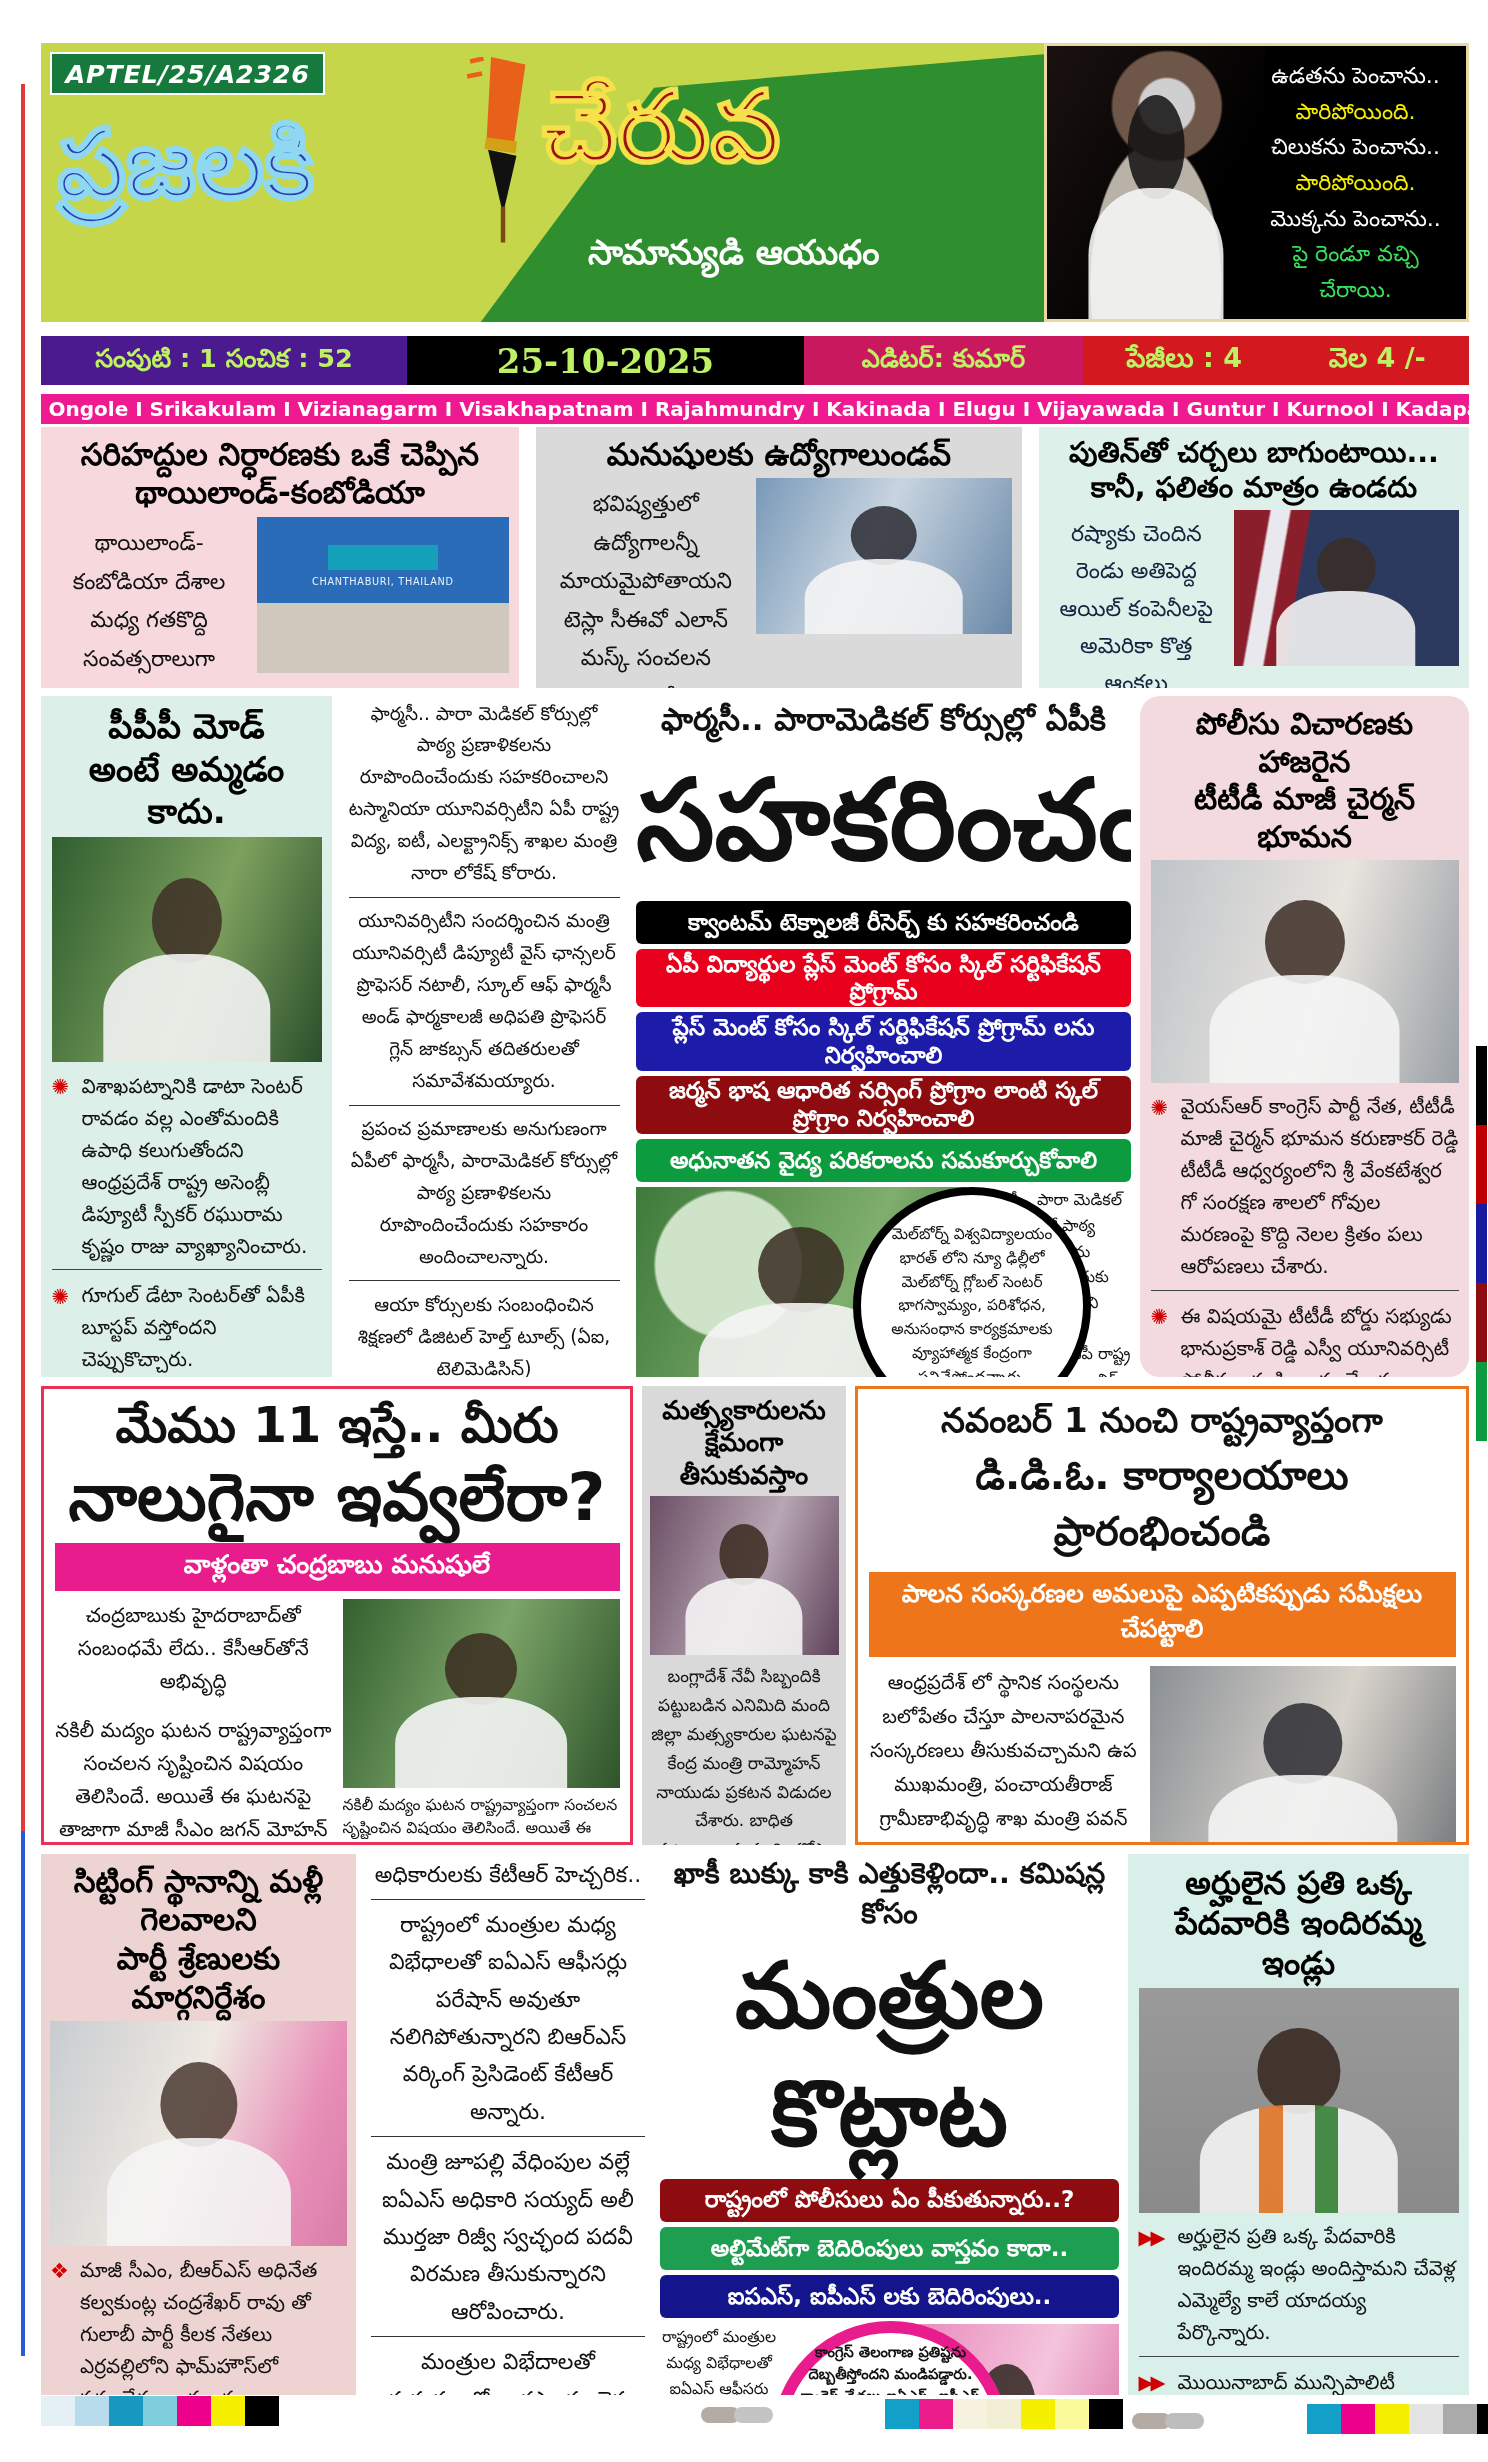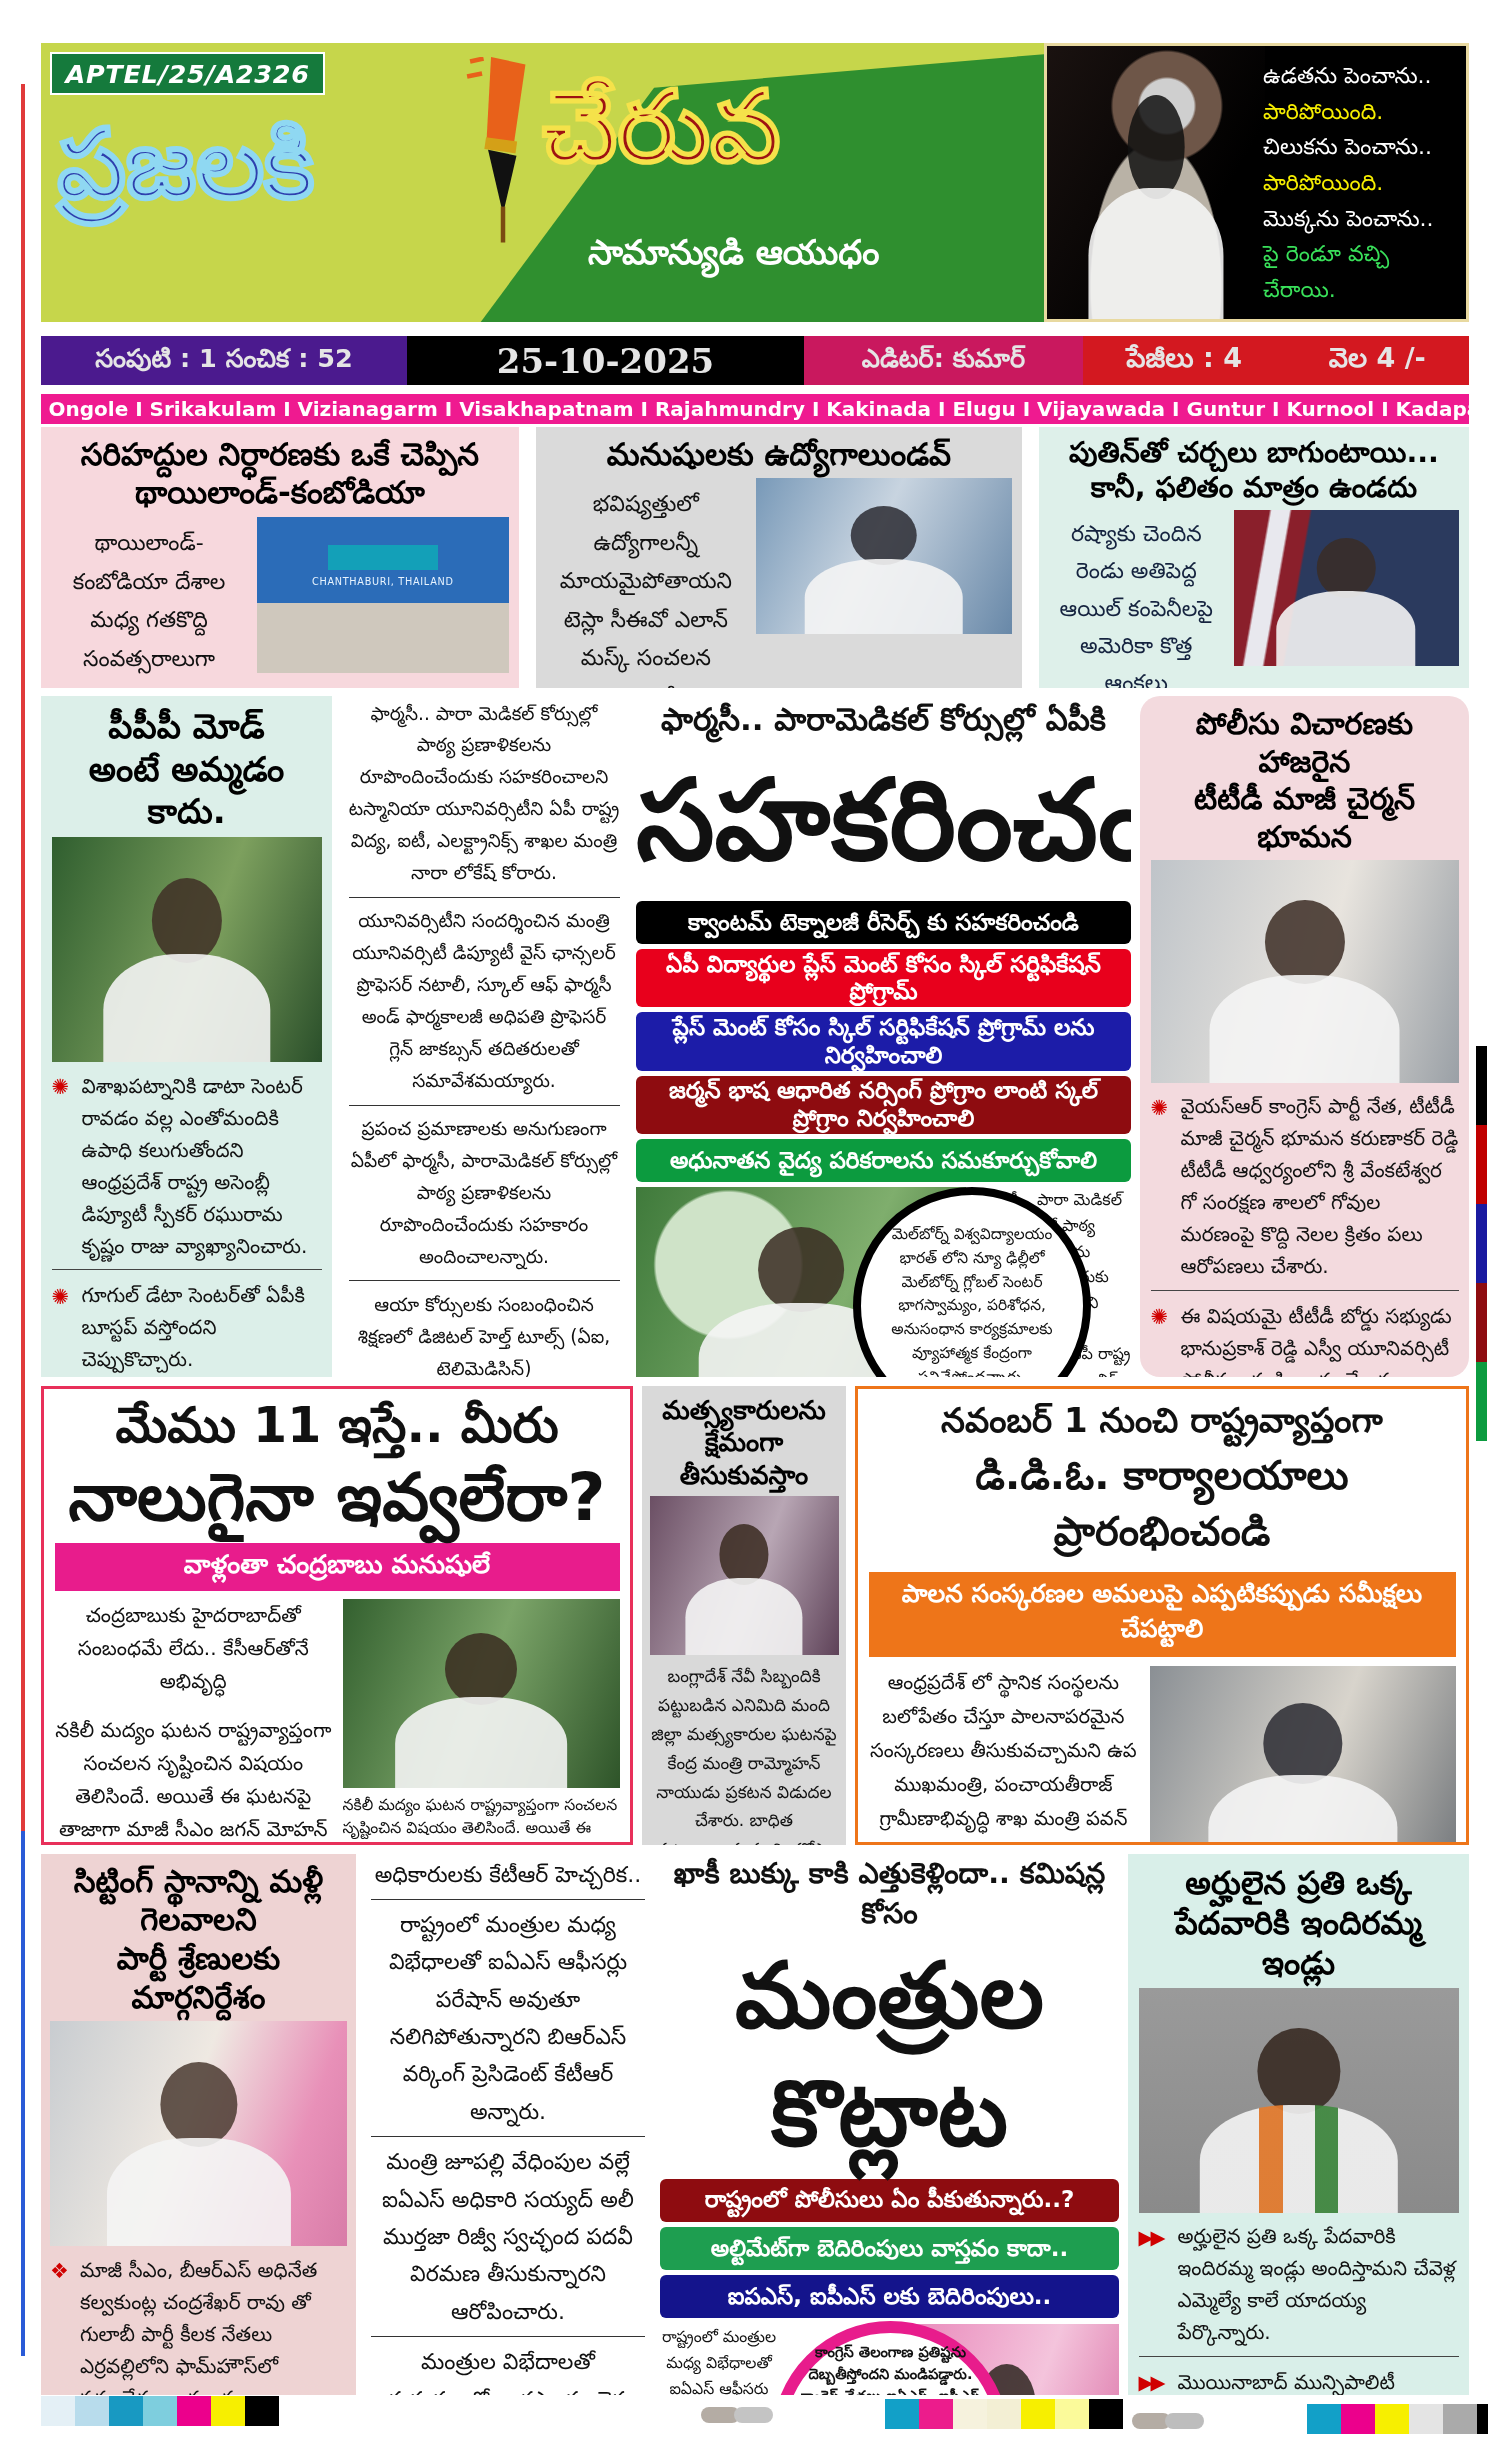--- a/index.html
+++ b/index.html
@@ -23,28 +23,28 @@
      -webkit-text-stroke:3px #8fd8f2;line-height:1;}
   .title-accent{position:absolute;left:501px;top:34px;font-size:99px;font-weight:900;color:#9e1212;
      -webkit-text-stroke:2.2px #f5e24a;line-height:1;}
   .mast-subtitle{position:absolute;left:547px;top:189px;font-size:34px;color:#ffffff;font-weight:bold;}
   .pen-icon{position:absolute;left:420px;top:13.5px;width:90px;height:187px;}
   .mast-quote{position:relative;flex:1;background:#000;border:3px solid #e8d9a0;box-sizing:border-box;overflow:hidden;}
   .kalam-photo{position:absolute;left:0;top:0;width:52%;height:100%;
      background:radial-gradient(circle at 55% 22%,#cfcfcf 0 11%,#6e5648 12% 22%,transparent 23%),
                 radial-gradient(ellipse at 50% 88%,#b9b2a6 0 42%,transparent 43%),
                 linear-gradient(120deg,#1a1210,#000 70%);}
-  .quote-col{position:absolute;right:6px;top:12px;width:47%;text-align:left;line-height:1.62;}
+  .quote-col{position:absolute;right:12px;top:12px;width:47%;text-align:center;line-height:1.62;}
   .quote-col div{font-size:22px;}
   .q-white{color:#ffffff;} .q-yellow{color:#f7ef00;} .q-green{color:#39e05a;}
   .q-attr{font-size:14.2px;color:#e8e8e8;margin-top:7.5px;}
 
   
   .infobar{position:absolute;top:336px;left:41px;right:19px;height:49px;display:flex;}
-  .ib{display:flex;align-items:center;justify-content:center;color:#e5e5e5;font-weight:bold;}
+  .ib{display:flex;align-items:center;justify-content:center;color:#bef264;font-weight:bold;}
   .ib-volume{flex:0 0 366px;background:#4b1a8e;font-size:25.5px;}
   .ib-date{flex:0 0 397px;background:#000;font-size:34px;font-family:"DejaVu Serif",serif;}
   .ib-editor{flex:0 0 279px;background:#c9185e;font-size:25.5px;}
   .ib-pagesprice{flex:1;background:#d31820;font-size:27px;justify-content:space-around;}
 
   
   .citybar{position:absolute;top:394px;left:41px;right:19px;height:30px;background:#ef1a90;
      color:#fff;font-weight:bold;font-size:20px;display:flex;align-items:center;padding:0 7.5px;box-sizing:border-box;white-space:nowrap;overflow:hidden;}
 
   

